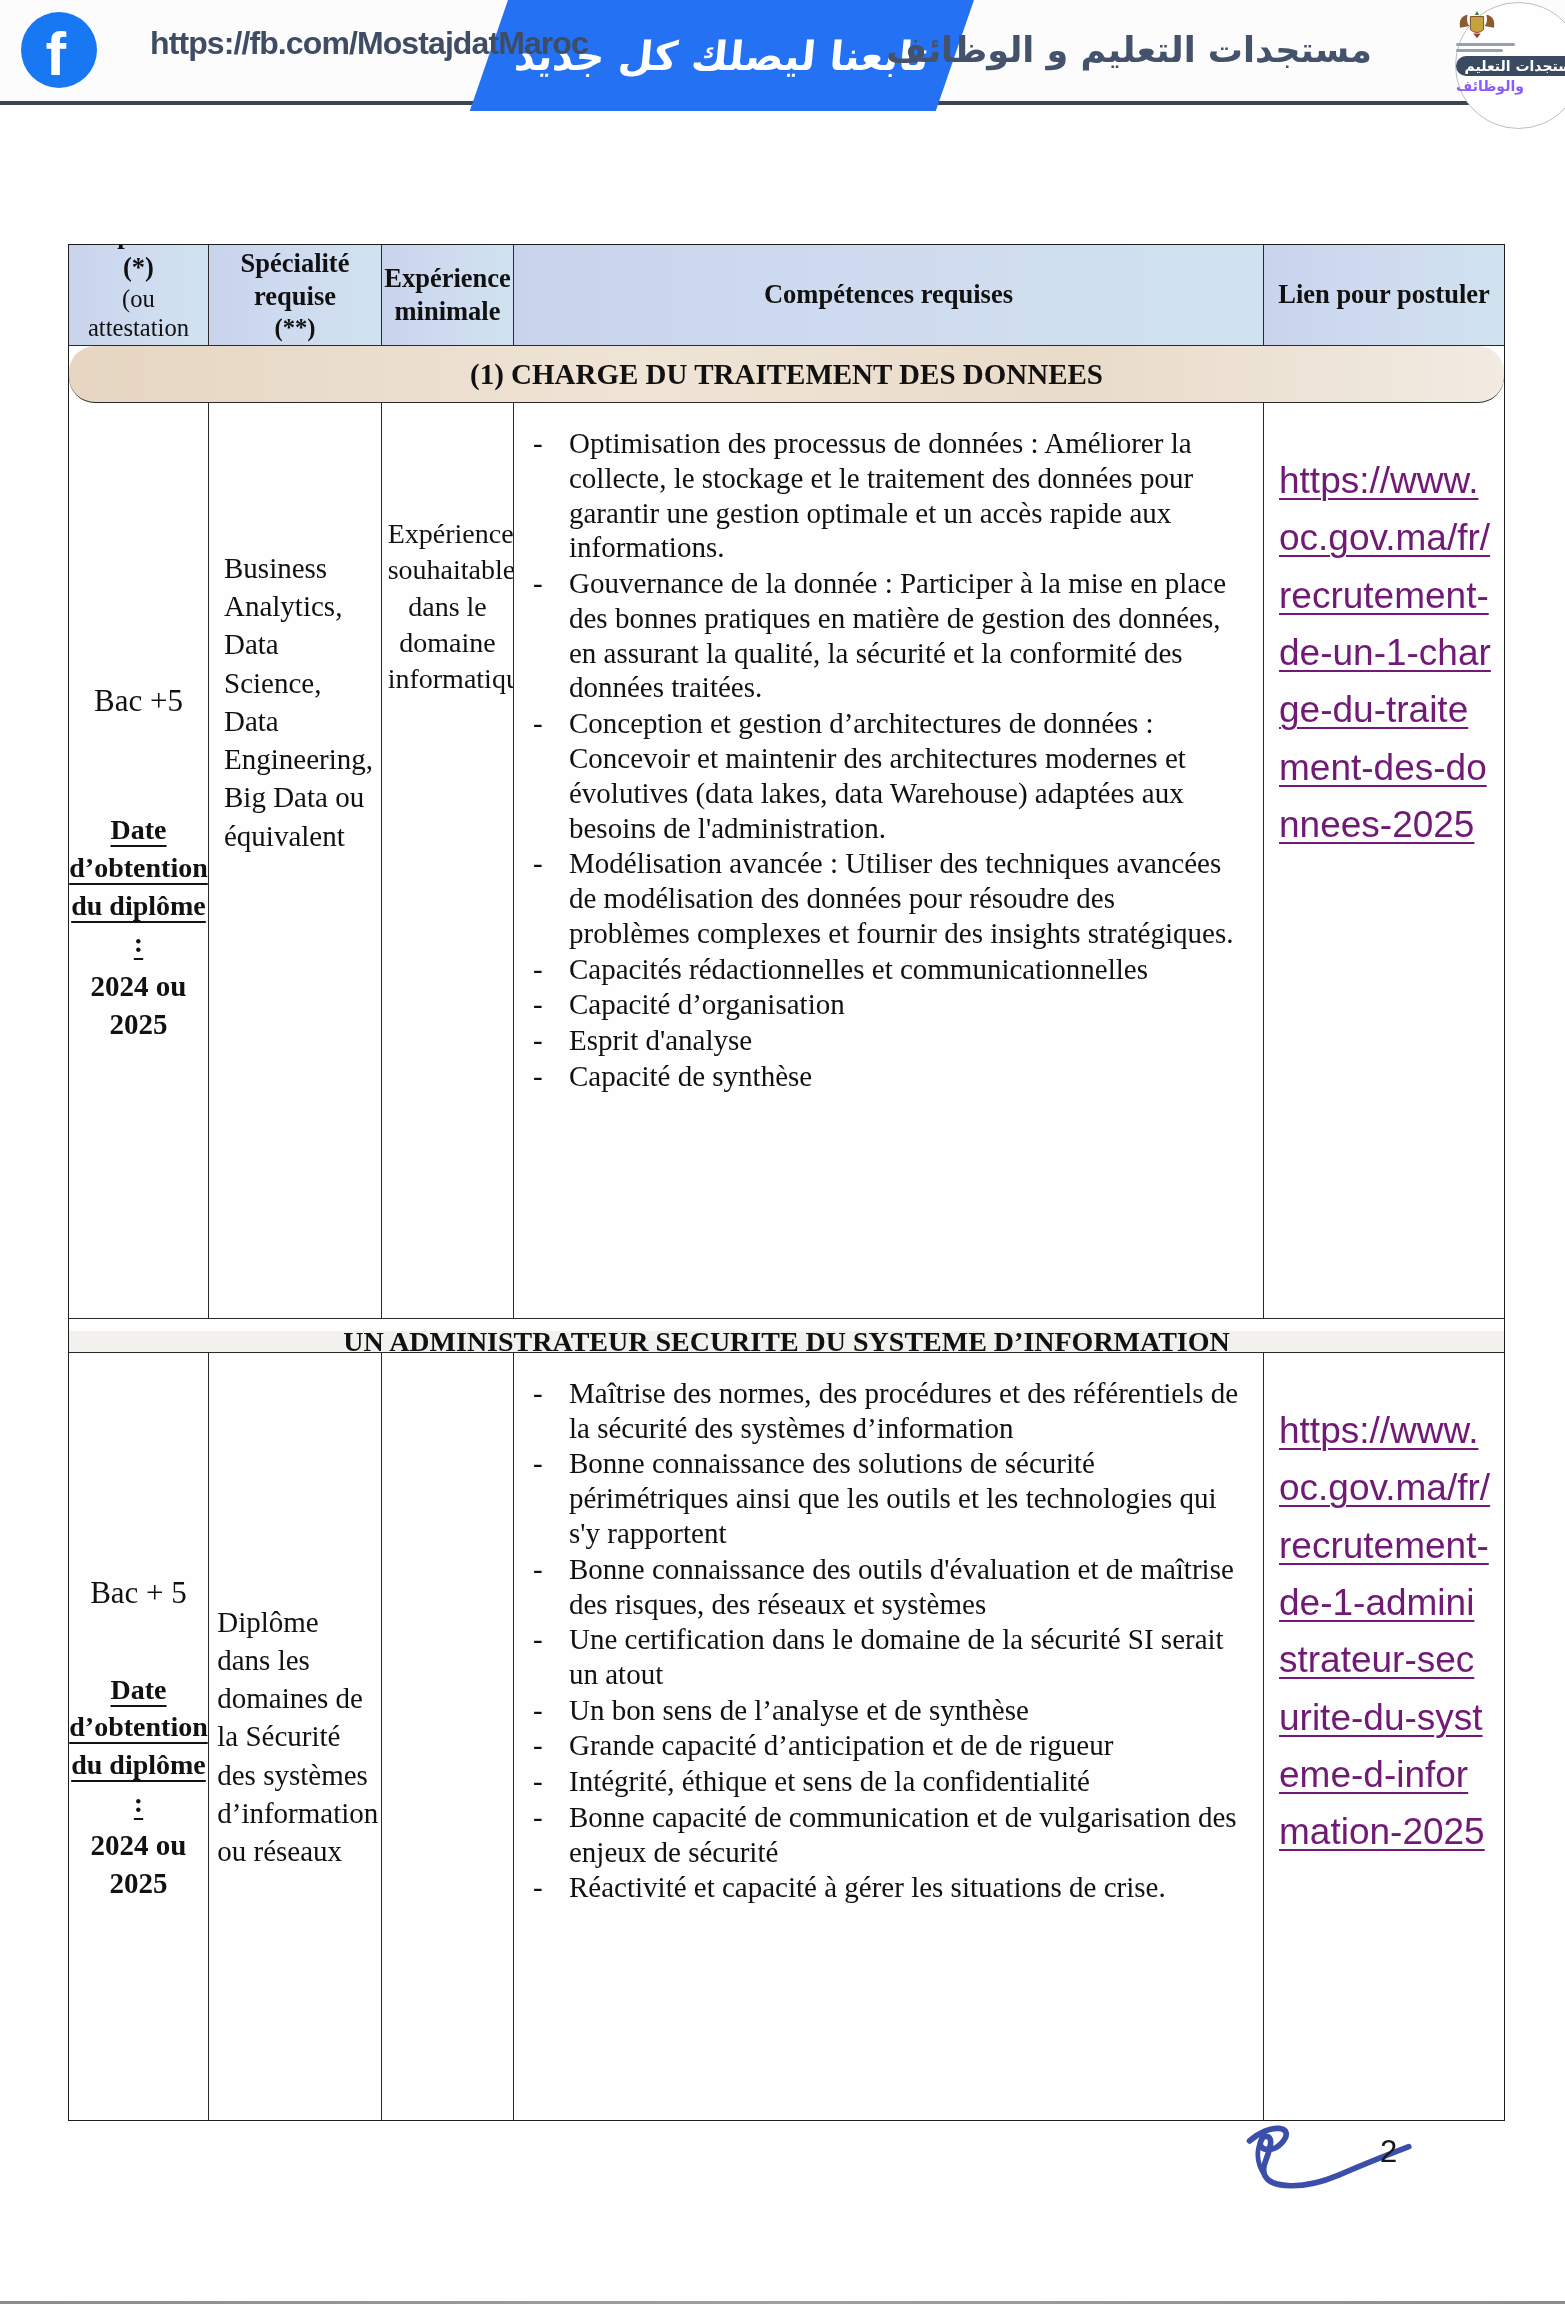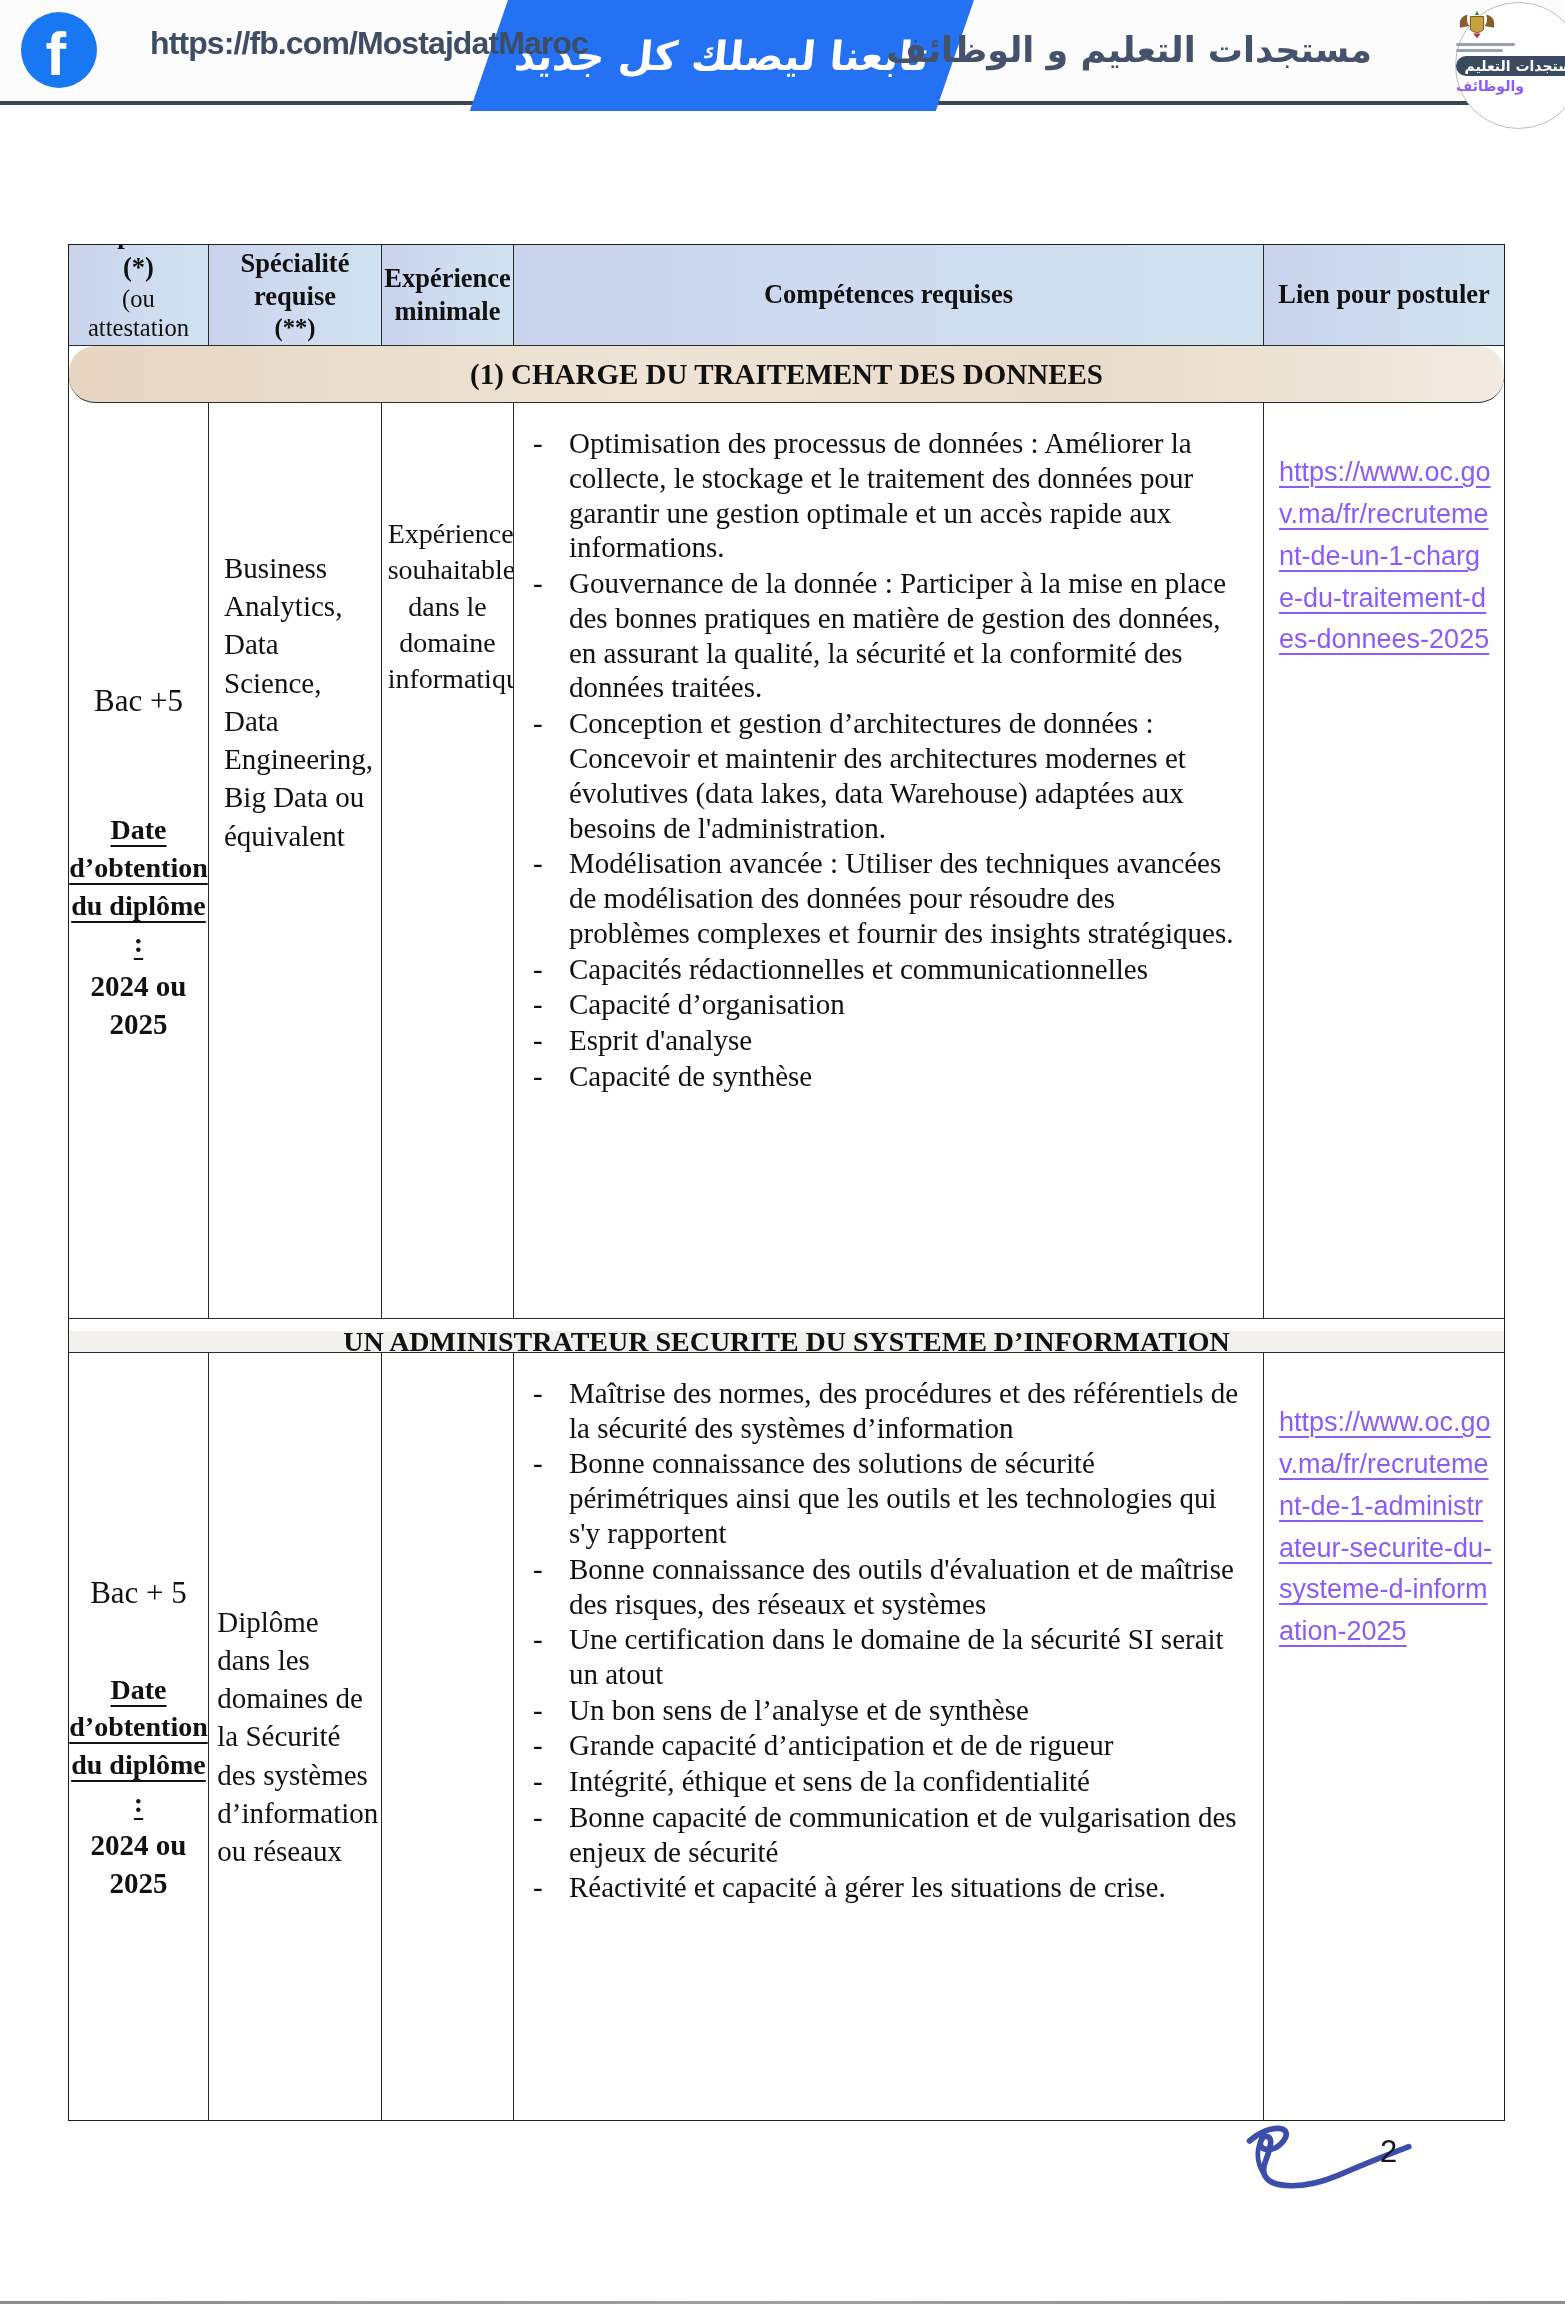--- a/index.html
+++ b/index.html
@@ -109,22 +109,22 @@
   .spec-push { margin-top:142px; }
   .row2 .spec-push { margin-top:0; }
   .exp-cell { font-size:28px; line-height:1.3; padding:3.8px 5.7px; }
   .exp-push { margin-top:109px; }
   .comp-cell { padding:23px 24.6px 9.5px 19px; }
   .comp-item { display:flex; font-size:29px; line-height:1.2; margin-bottom:0.9px; }
   .comp-item .dash { width:36px; flex:0 0 36px; }
   .comp-item .comp-text { flex:1; }
   .link-cell { padding:49px 11.4px 9.5px 15px; }
   .apply-link {
-    font-family:"Liberation Sans", sans-serif; font-size:27px; line-height:1.55;
-    color:#8b5cf6; text-decoration:underline; text-underline-offset:4.7px;
+    font-family:"Liberation Sans", sans-serif; font-size:37px; line-height:1.55;
+    color:#701a75; text-decoration:underline; text-underline-offset:4.7px;
     text-decoration-thickness:1.9px; word-break:break-all; display:block; cursor:pointer;
   }
   
   .signature { position:absolute; left:1223px; top:2120px; width:218px; height:95px; }
   .page-num {
     position:absolute; left:1380px; top:2134px;
     font-family:"Liberation Sans", sans-serif; font-size:31px; color:#161616;
   }
   .bottom-rule {
     position:absolute; left:0; top:2301px; width:1565px; height:2.8px;

